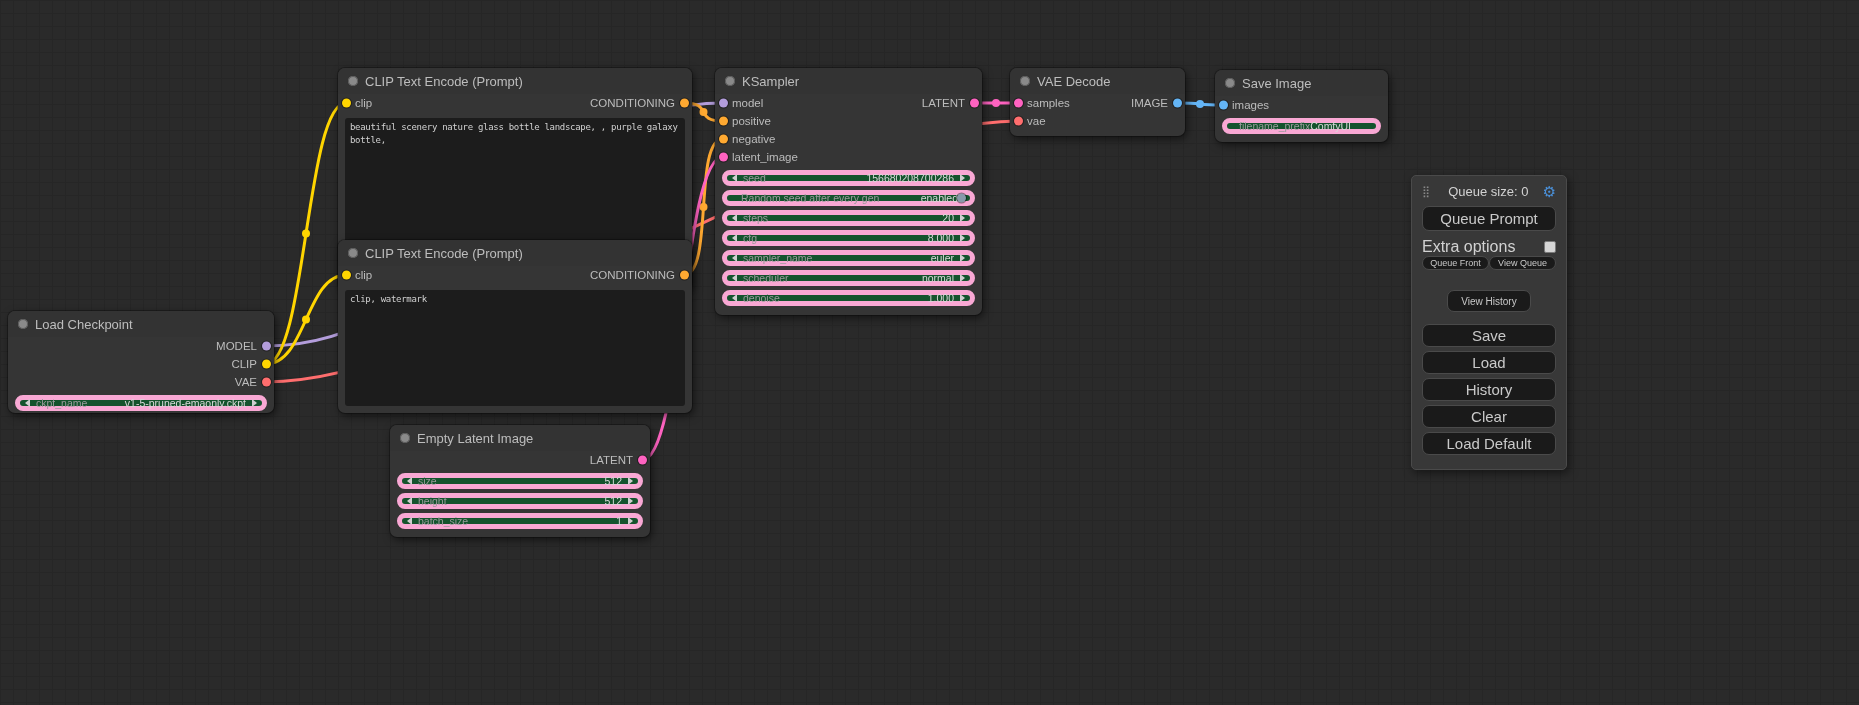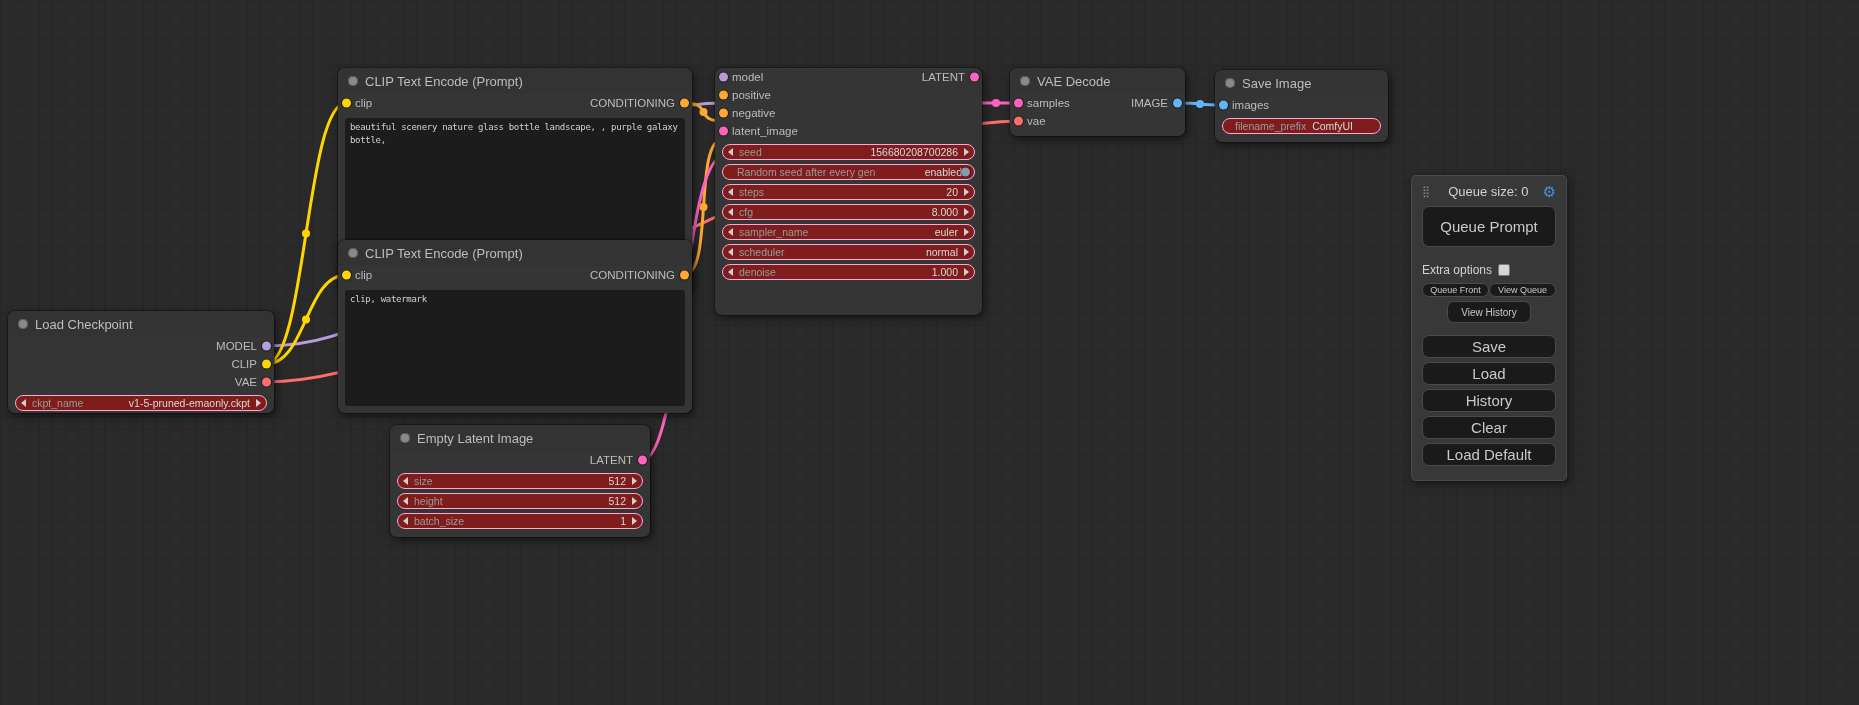--- a/index.html
+++ b/index.html
@@ -33,21 +33,21 @@
   .lbl{position:absolute;top:50%;transform:translateY(-50%);font-size:11.5px;
     color:#bcbcbc;white-space:nowrap;}
   .lbl.in{left:17px}
   .lbl.out{right:17px}
   .dot{position:absolute;top:50%;transform:translateY(-50%);width:9px;height:9px;
     border-radius:50%;background:#888;box-shadow:0 0 0 1px rgba(0,0,0,.4);}
   .dot.in{left:3.5px}
   .dot.out{right:3.5px}
 
   .widget{position:relative;height:16px;flex:0 0 16px;margin:4px 7px 0;
-    background:#7f1d1d;border:1px solid #f9a8d4;border-radius:9px;
+    background:#14532d;border:5px solid #f9a8d4;border-radius:9px;
     display:flex;align-items:center;font-size:10.5px;box-sizing:border-box;}
   .wl{margin-left:16px;color:#9a9a9a;white-space:nowrap;}
   .wv{margin-left:auto;margin-right:16px;color:#d8d8d8;white-space:nowrap;}
   .widget.noarrow .wl{margin-left:12px;}
   .widget.noarrow .wv{margin-right:27px;}
   .widget.toggle .wl{margin-left:14px;}
   .widget.toggle .wv{margin-right:12px;}
   .arrow{position:absolute;top:50%;transform:translateY(-50%);width:0;height:0;
     border-top:4px solid transparent;border-bottom:4px solid transparent;}
   .arrow.l{left:5px;border-right:5px solid #cfcfcf;}
@@ -65,26 +65,26 @@
   .menu-panel{position:absolute;left:1411px;top:175px;width:156px;z-index:3;
     background:#383838;border:1px solid #4a4a4a;border-radius:5px;
     box-shadow:2px 3px 10px rgba(0,0,0,.5);padding:8px 10px 10px;box-sizing:border-box;}
   .menu-header{display:flex;align-items:center;margin-bottom:7px;color:#d2d2d2;font-size:13px;}
   .drag-handle{color:#8a8a8a;font-size:11px;margin-right:4px;cursor:grab;line-height:1;}
   .queue-size{flex:1;text-align:center;}
   .gear{color:#4a90d9;font-size:15px;line-height:1;cursor:pointer;}
   .btn{display:block;width:100%;background:#1a1a1a;border:1px solid #4a4a4a;
     color:#c9c9c9;border-radius:7px;cursor:pointer;font-family:"Liberation Sans",sans-serif;}
   .btn.big{height:23px;font-size:15px;margin-bottom:4px;}
-  .btn.queue{height:41px;font-size:15px;margin-bottom:16px;}
-  .extra-row{display:flex;align-items:center;justify-content:flex-start;gap:6px;
-    color:#d2d2d2;font-size:12px;margin-bottom:6px;}
+  .btn.queue{height:25px;font-size:15px;margin-bottom:7px;}
+  .extra-row{display:flex;align-items:center;justify-content:space-between;gap:6px;
+    color:#d2d2d2;font-size:16px;}
   .checkbox{width:10px;height:10px;background:#d6d6d6;border:1px solid #7a7a7a;
     border-radius:2px;cursor:pointer;}
-  .small-row{display:flex;margin-bottom:4px;}
+  .small-row{display:flex;margin-bottom:20px;}
   .btn.small{height:14px;font-size:9px;padding:0;border-radius:7px;}
   .btn.history{width:62%;margin:0 auto 12px;height:22px;font-size:10px;border-radius:7px;}
   .mt{margin-top:8px;}
 </style>
 </head>
 <body>
 
 <svg id="wires" width="1859" height="705">
     <path d="M 266 346 C 466 346, 523 103, 723 103" stroke="#B39DDB"></path>
     <circle cx="494.5" cy="224.5" r="4" fill="#B39DDB"></circle>
@@ -182,20 +182,24 @@
   </div>
   <div class="widget">
     <span class="arrow l"></span>
     <span class="wl">batch_size</span>
     <span class="wv">1</span>
     <span class="arrow r"></span>
   </div>
 </div>
 
 <div class="node" style="left:715px;top:68px;width:267px;height:247px">
+  <div class="node-title">
+    <span class="tdot"></span>
+    <span class="ttext">KSampler</span>
+  </div>
   <div class="io-row">
     <span class="dot in" style="background: rgb(179, 157, 219);"></span>
     <span class="lbl in">model</span>
     <span class="lbl out">LATENT</span>
     <span class="dot out" style="background: rgb(255, 99, 193);"></span>
   </div>
   <div class="io-row">
     <span class="dot in" style="background: rgb(255, 169, 49);"></span>
     <span class="lbl in">positive</span>
   </div>

